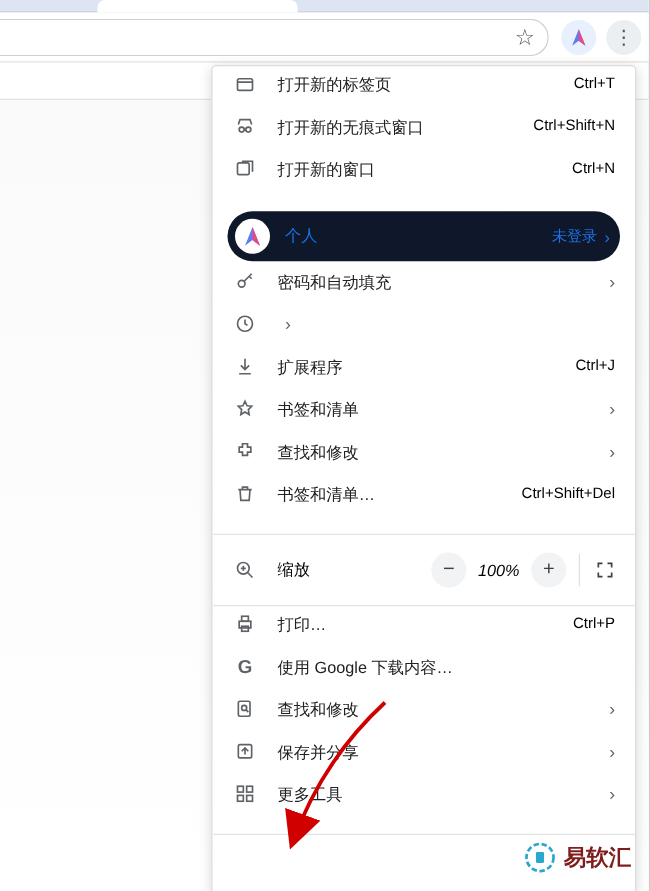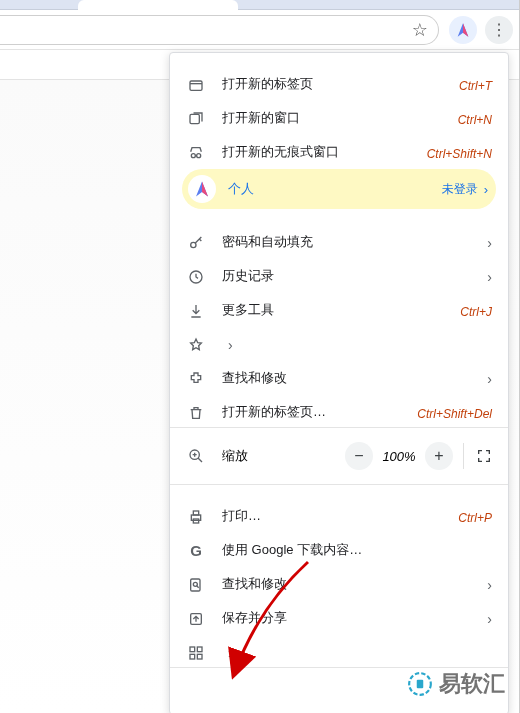--- a/index.html
+++ b/index.html
@@ -77,47 +77,47 @@
     top: 52px;
     width: 340px;
     background: #fff;
     border: 1px solid #dadce0;
     border-radius: 4px;
     box-shadow: 0 2px 10px rgba(0,0,0,.15);
     padding: 6px 0;
   }
   .mi {
     display: flex;
-    align-items: flex-end;
+    align-items: flex-start;
     height: 34px;
     padding: 0 16px 0 14px;
     color: #202124;
     cursor: default;
   }
   .mi .ic {
     width: 24px;
     display: flex; align-items: center; justify-content: center;
     color: #5f6368;
     font-size: 15px;
     margin-right: 14px;
   }
   .mi .ic svg { display:block; }
   .mi .lbl { flex: 1; }
-  .mi .shc { color: #c2410c; font-size: 12px; font-style: italic; }
+  .mi .shc { color: #000000; font-size: 12px; }
   .mi .chev { color: #5f6368; font-size: 14px; margin-left: 6px; }
   .sep {
     height: 1px;
     background: #e4e4e4;
     margin: 6px 0;
   }
 
   .profile-pill {
     margin: 8px 12px;
     height: 40px;
-    background: #fef9c3;
+    background: #0f172a;
     border-radius: 20px;
     display: flex;
     align-items: center;
     padding: 0 8px 0 6px;
   }
   .profile-pill .pava {
     width: 28px; height: 28px; border-radius: 50%;
     background: #fff;
     display:flex;align-items:center;justify-content:center;
     margin-right: 12px;
@@ -155,22 +155,22 @@
     display:flex;align-items:center;justify-content:center;
     color:#3c4043;
   }
 
   .watermark {
     position: absolute;
     right: 14px; bottom: 14px;
     display: flex; align-items: center;
     gap: 6px;
     font-weight: bold;
-    font-size: 22px;
-    color: #737373;
+    font-size: 18px;
+    color: #7f1d1d;
   }
   .watermark .water-icon {
     width: 26px; height: 26px;
   }
 
   .arrow {
     position: absolute;
     left: 228px; top: 558px;
     pointer-events: none;
   }
@@ -205,39 +205,39 @@
           <path d="M3 10h18"></path>
         </svg>
     </span>
     <span class="lbl">打开新的标签页</span>
     <span class="shc">Ctrl+T</span>
   </div>
 
   <div class="mi">
     <span class="ic">
       <svg width="16" height="16" viewBox="0 0 24 24" fill="none" stroke="#5f6368" stroke-width="2">
-          <rect x="3" y="5" width="14" height="14" rx="2"></rect>
-          <path d="M9 3h12v12" stroke-linecap="round"></path>
-        </svg>
-    </span>
-    <span class="lbl">打开新的窗口</span>
-    <span class="shc">Ctrl+N</span>
-  </div>
-
-  <div class="mi">
-    <span class="ic">
-      <svg width="16" height="16" viewBox="0 0 24 24" fill="none" stroke="#5f6368" stroke-width="2">
           <path d="M4 10l2-6h12l2 6"></path>
           <circle cx="8" cy="16" r="3"></circle>
           <circle cx="16" cy="16" r="3"></circle>
           <path d="M11 16h2"></path>
         </svg>
     </span>
     <span class="lbl">打开新的无痕式窗口</span>
     <span class="shc">Ctrl+Shift+N</span>
+  </div>
+
+  <div class="mi">
+    <span class="ic">
+      <svg width="16" height="16" viewBox="0 0 24 24" fill="none" stroke="#5f6368" stroke-width="2">
+          <rect x="3" y="5" width="14" height="14" rx="2"></rect>
+          <path d="M9 3h12v12" stroke-linecap="round"></path>
+        </svg>
+    </span>
+    <span class="lbl">打开新的窗口</span>
+    <span class="shc">Ctrl+N</span>
   </div>
 
   <div class="profile-pill">
     <span class="pava">
       <svg width="18" height="18" viewBox="0 0 24 24">
           <path d="M12 2 L20 22 L12 16 L4 22 Z" fill="#5b7ef0"></path>
           <path d="M12 2 L20 22 L12 16 Z" fill="#e84a7f"></path>
         </svg>
     </span>
     <span class="plbl">个人</span>
@@ -256,60 +256,60 @@
     <span class="chev">›</span>
   </div>
 
   <div class="mi">
     <span class="ic">
       <svg width="16" height="16" viewBox="0 0 24 24" fill="none" stroke="#5f6368" stroke-width="2">
           <circle cx="12" cy="12" r="9"></circle>
           <path d="M12 7v5l3 2"></path>
         </svg>
     </span>
-    <span class="lbl">历史记录</span>
     <span class="chev">›</span>
   </div>
 
   <div class="mi">
     <span class="ic">
       <svg width="16" height="16" viewBox="0 0 24 24" fill="none" stroke="#5f6368" stroke-width="2">
           <path d="M12 3v12M7 11l5 5 5-5M5 21h14"></path>
         </svg>
     </span>
-    <span class="lbl">更多工具</span>
+    <span class="lbl">扩展程序</span>
     <span class="shc">Ctrl+J</span>
   </div>
 
   <div class="mi">
     <span class="ic">
       <svg width="16" height="16" viewBox="0 0 24 24" fill="none" stroke="#5f6368" stroke-width="2">
           <path d="M12 3l2.5 5.5L20 9l-4 4 1 6-5-3-5 3 1-6-4-4 5.5-.5z"></path>
         </svg>
     </span>
+    <span class="lbl">书签和清单</span>
     <span class="chev">›</span>
   </div>
 
   <div class="mi">
     <span class="ic">
       <svg width="16" height="16" viewBox="0 0 24 24" fill="none" stroke="#5f6368" stroke-width="2">
           <path d="M9 3h6v4h4v6h-4v4H9v-4H5V7h4z"></path>
         </svg>
     </span>
     <span class="lbl">查找和修改</span>
     <span class="chev">›</span>
   </div>
 
   <div class="mi">
     <span class="ic">
       <svg width="16" height="16" viewBox="0 0 24 24" fill="none" stroke="#5f6368" stroke-width="2">
           <path d="M4 7h16M9 7V4h6v3M6 7l1 13h10l1-13"></path>
         </svg>
     </span>
-    <span class="lbl">打开新的标签页…</span>
+    <span class="lbl">书签和清单…</span>
     <span class="shc">Ctrl+Shift+Del</span>
   </div>
 
   <div class="sep"></div>
 
   <div class="zoom-row">
     <span class="ic">
       <svg width="16" height="16" viewBox="0 0 24 24" fill="none" stroke="#5f6368" stroke-width="2">
           <circle cx="10" cy="10" r="7"></circle>
           <path d="M21 21l-6-6M7 10h6M10 7v6"></path>
@@ -372,20 +372,21 @@
 
   <div class="mi">
     <span class="ic">
       <svg width="16" height="16" viewBox="0 0 24 24" fill="none" stroke="#5f6368" stroke-width="2">
           <rect x="3" y="3" width="7" height="7"></rect>
           <rect x="14" y="3" width="7" height="7"></rect>
           <rect x="3" y="14" width="7" height="7"></rect>
           <rect x="14" y="14" width="7" height="7"></rect>
         </svg>
     </span>
+    <span class="lbl">更多工具</span>
     <span class="chev">›</span>
   </div>
 
   <div class="sep"></div>
 
   <div class="mi">
     
     
     
   </div>

